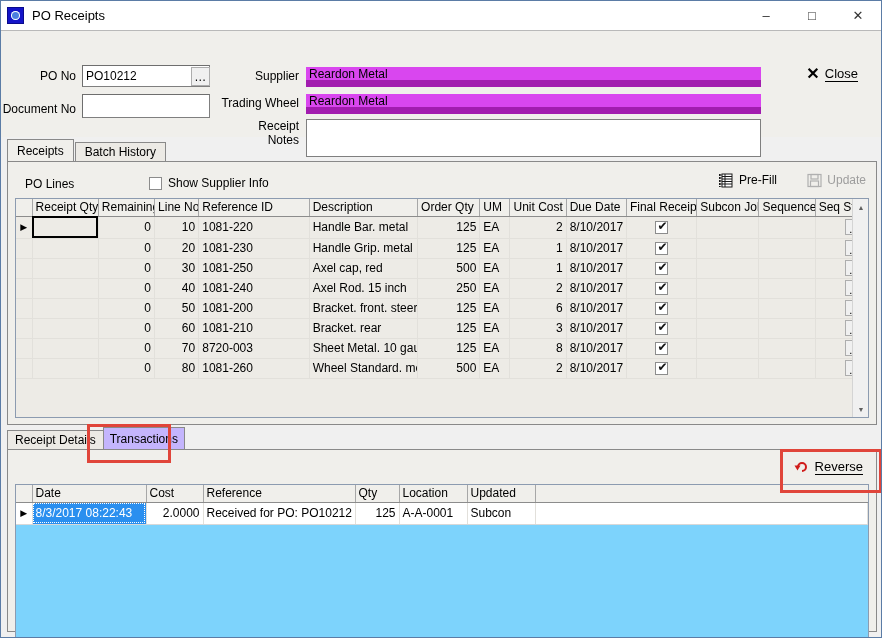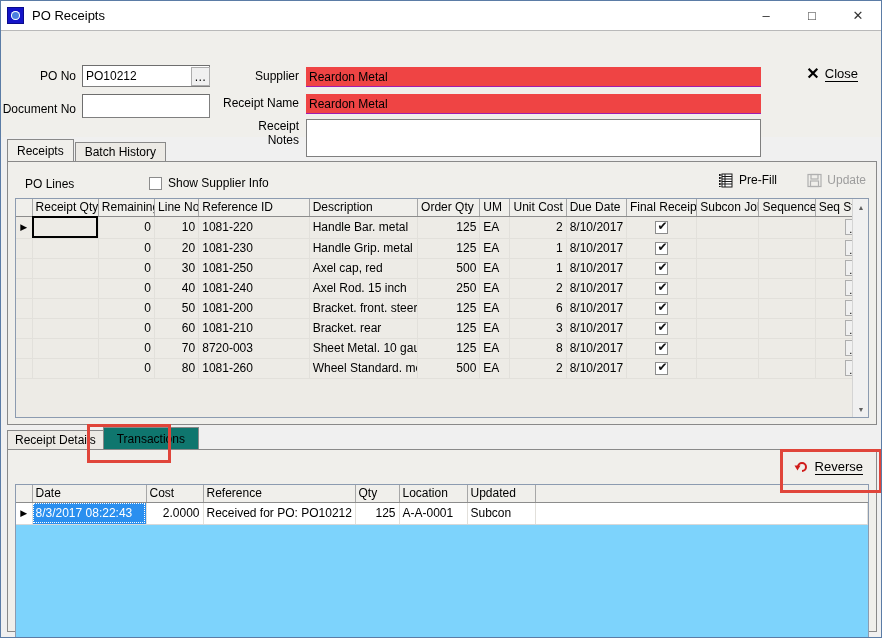--- a/index.html
+++ b/index.html
@@ -87,23 +87,23 @@
     border-left-color: #6e6e6e;
     font-family: "Liberation Sans", sans-serif;
     font-size: 12px;
     padding: 8px 3px;
     line-height: 20px;
     color: #000;
     outline: none;
   }
   .readonlyfield {
     position: absolute;
-    background: #ef4444;
+    background: #d946ef;
     border: none;
-    border-bottom: 1px solid #a21caf;
+    border-bottom: 7px solid #a21caf;
     font-family: "Liberation Sans", sans-serif;
     font-size: 12px;
     padding: 0 3px 0 3px;
     color: #000;
     line-height: 18px;
   }
   .ellipsis-btn {
     position: absolute;
     width: 19px; height: 19px;
     background: #f0f0f0;
@@ -323,22 +323,22 @@
   }
   #tab-receipt-details {
     height: 19px; padding: 0 7px;
     background: #eceae5;
     border: 1px solid #898989;
     border-bottom: none;
     display: flex; align-items: center;
     font-size: 12px; cursor: default;
   }
   #tab-transactions {
-    height: 22px; padding: 0 13px;
-    background: #0f766e;
+    height: 22px; padding: 0 6px;
+    background: #c4b5fd;
     border: 1px solid #898989;
     border-bottom: none;
     display: flex; align-items: center;
     font-size: 12px; cursor: default;
     margin-left: -1px;
     z-index: 2;
   }
   
   .redbox {
     position: absolute;
@@ -435,21 +435,21 @@
     <div class="lbl" style="left:0; top:38px; width:75px;">PO No</div>
     <input class="txtbox" style="left: 81px; top: 34px; width: 128px; height: 22px;" value="PO10212">
     <div class="ellipsis-btn" style="left:190px; top:36px;">…</div>
 
     <div class="lbl" style="left:0; top:71px; width:75px;">Document No</div>
     <input class="txtbox" style="left: 81px; top: 63px; width: 128px; height: 24px;" value="">
 
     <div class="lbl" style="left:178px; top:38px; width:120px;">Supplier</div>
     <input class="readonlyfield" style="left: 305px; top: 36px; width: 455px; height: 20px;" readonly="" value="Reardon Metal">
 
-    <div class="lbl" style="left:158px; top:65px; width:140px;">Receipt Name</div>
+    <div class="lbl" style="left:158px; top:65px; width:140px;">Trading Wheel</div>
     <input class="readonlyfield" style="left: 305px; top: 63px; width: 455px; height: 20px;" readonly="" value="Reardon Metal">
 
     <div class="lbl" style="left:178px; top:88px; width:120px; line-height:14px;">Receipt<br>Notes</div>
     <textarea class="notes" style="left: 305px; top: 88px; width: 455px; height: 38px;"></textarea>
 
     <div id="close-link">
       <span class="xglyph">✕</span>
       <span class="clabel">Close</span>
     </div>
   </div>

